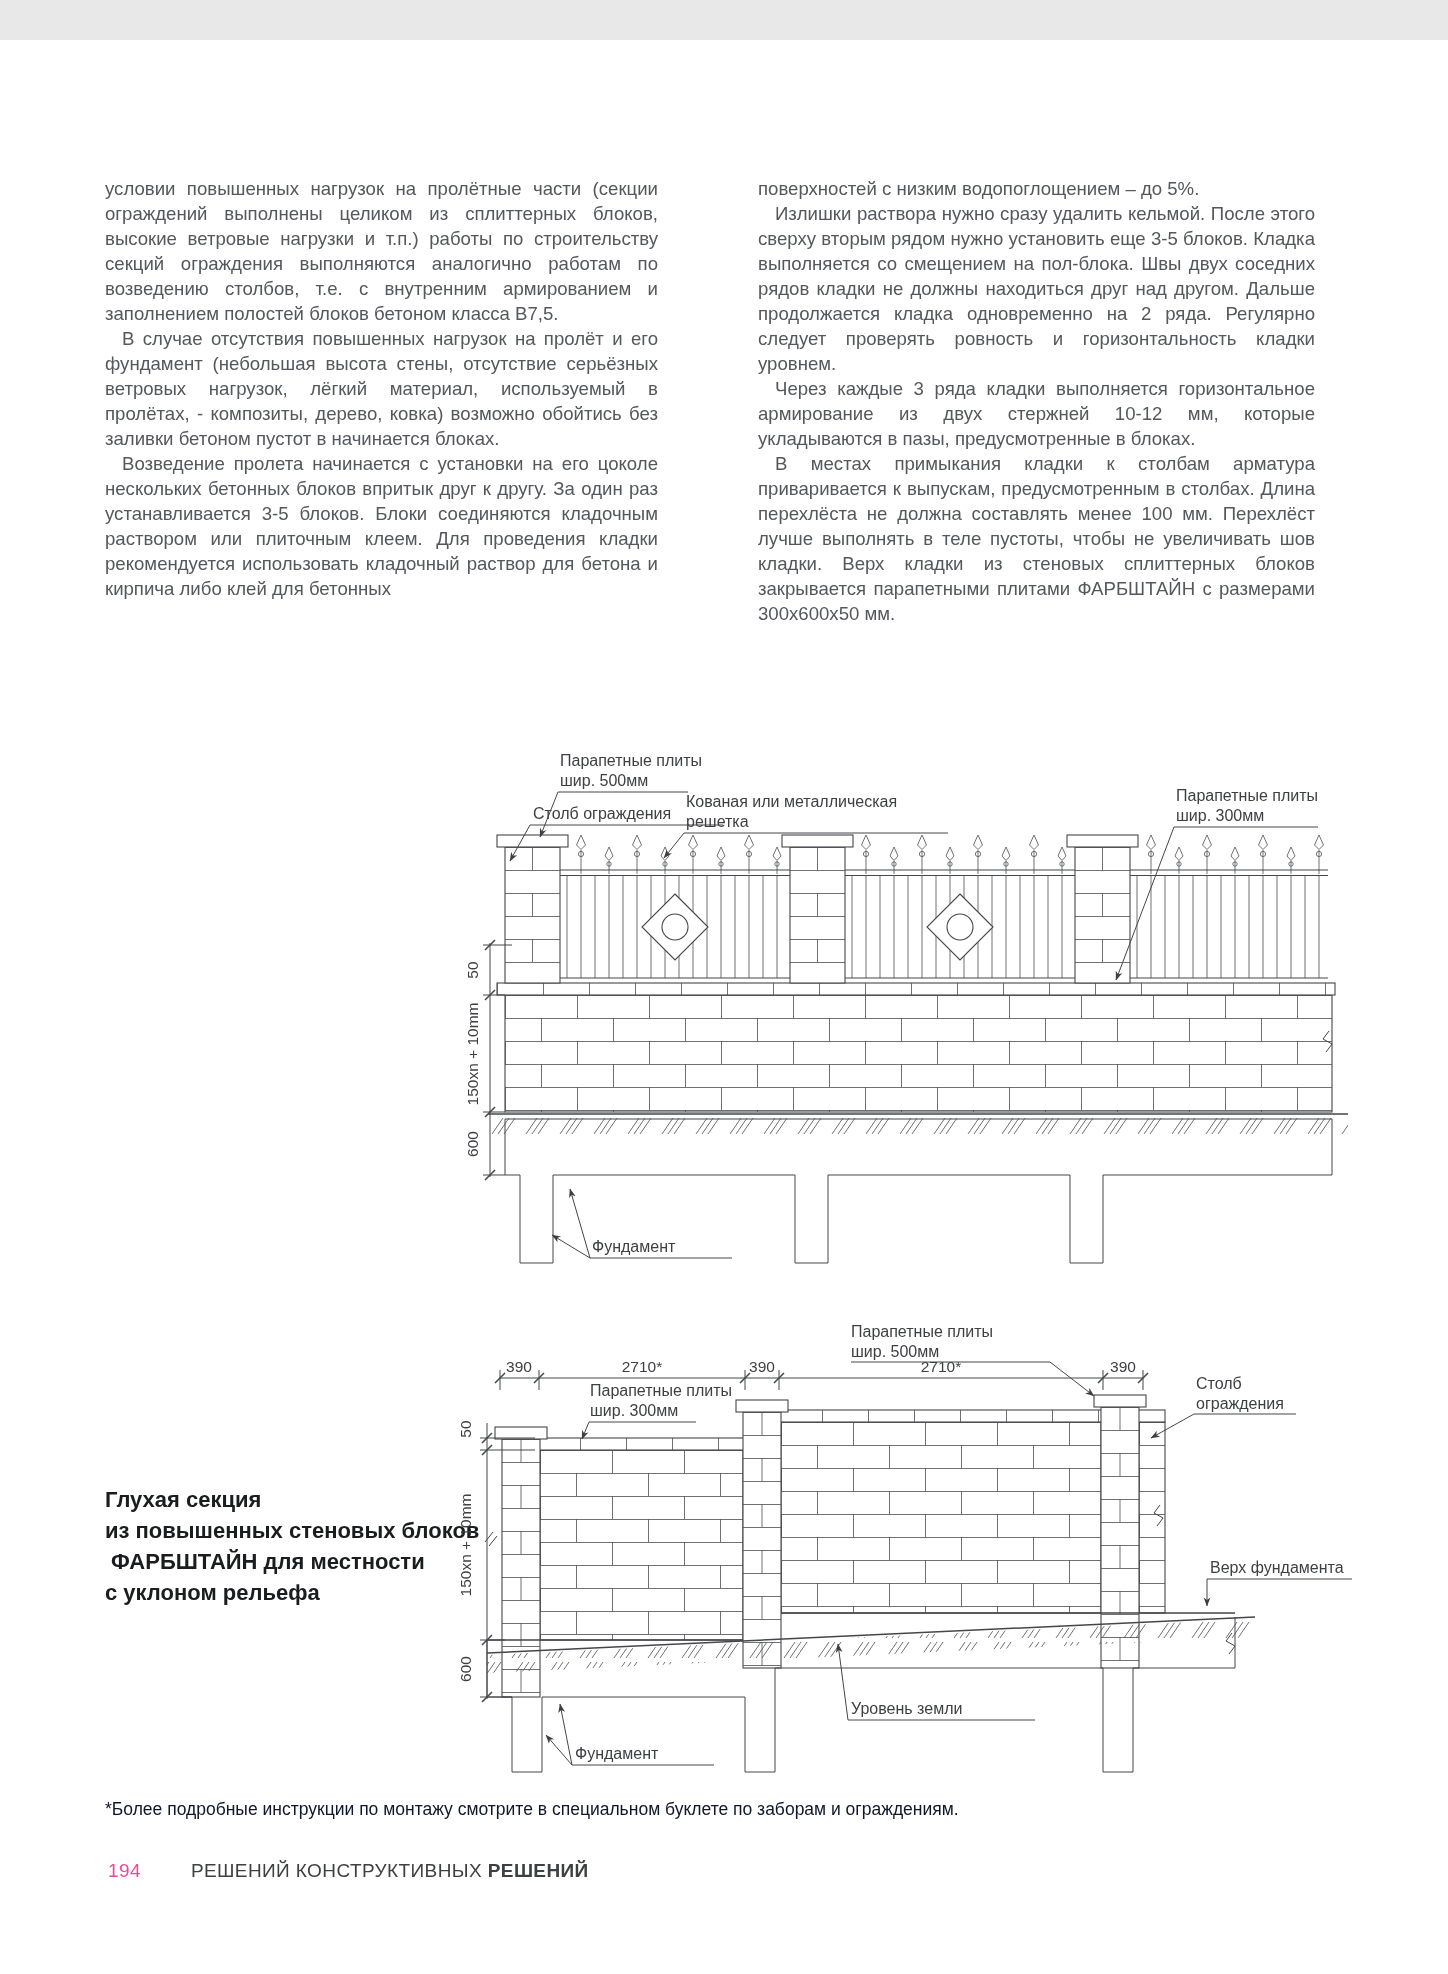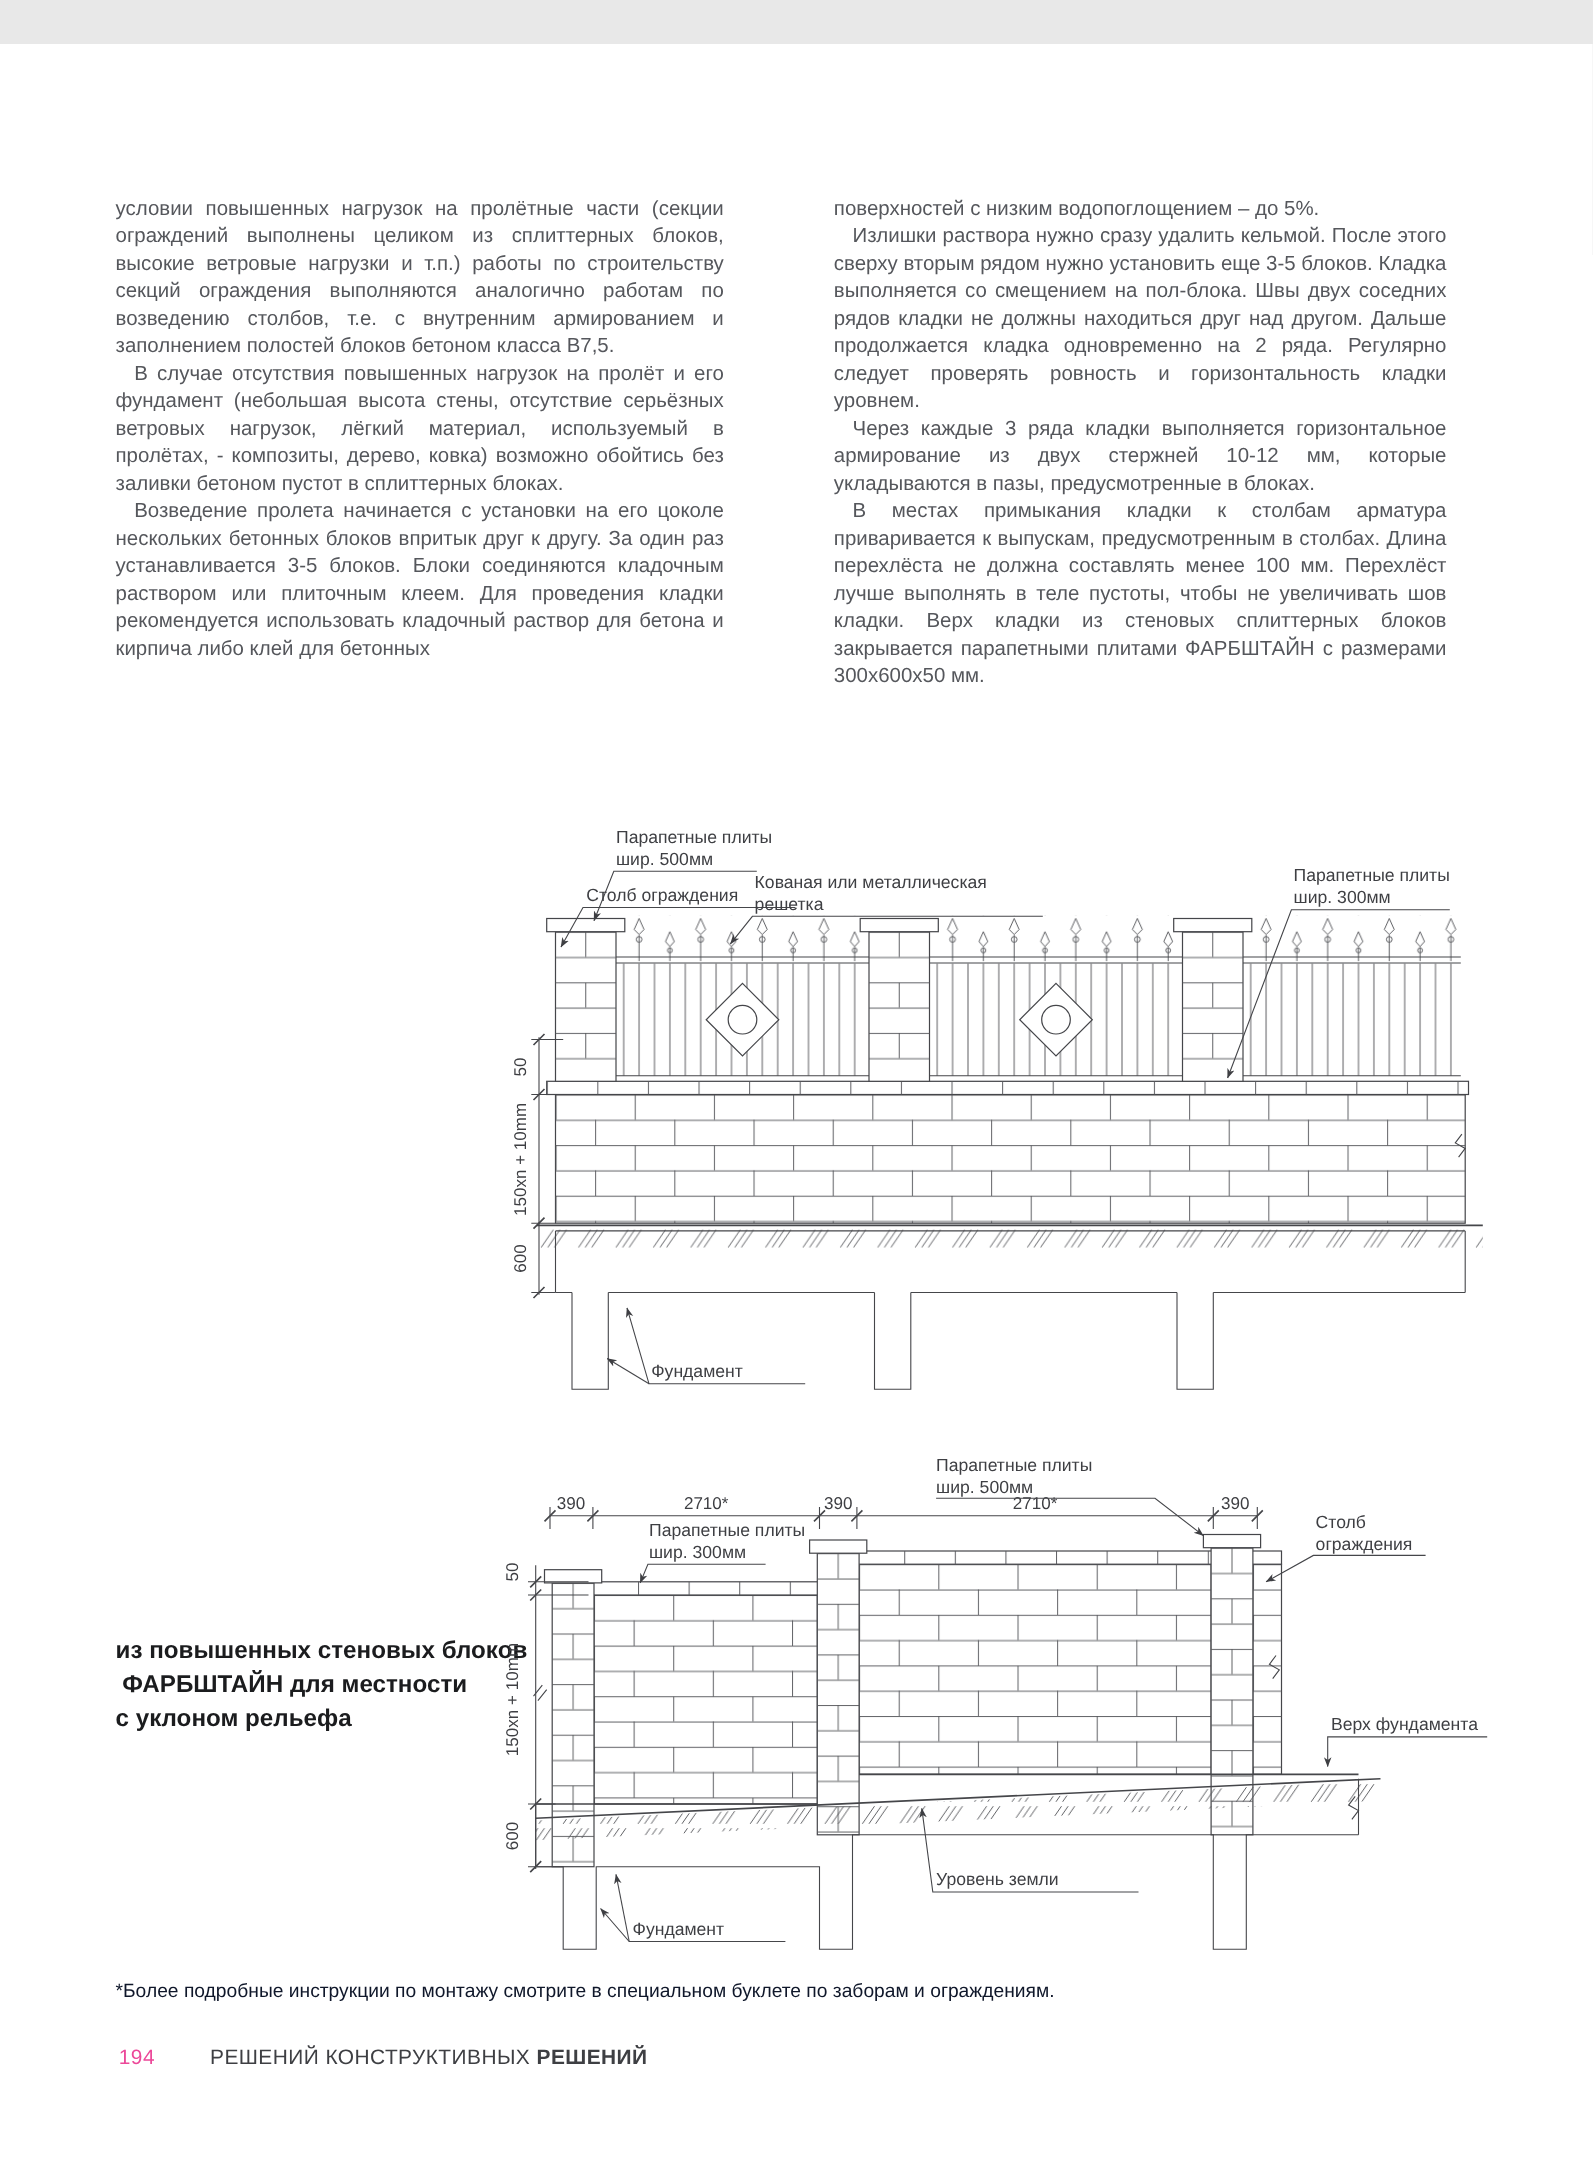--- a/index.html
+++ b/index.html
@@ -32,31 +32,32 @@
   .ldr{stroke:#45464a;stroke-width:1;fill:none;marker-end:url(#arr);}
   .pat{stroke:#55565a;stroke-width:.85;fill:none;}
 </style>
 </head>
 <body>
 
 <div id="page">
 
   <div id="col-left" class="col">
     <p>условии повышенных нагрузок на пролётные части (секции ограждений выполнены целиком из сплиттерных блоков, высокие ветровые нагрузки и т.п.) работы по строительству секций ограждения выполняются аналогично работам по возведению столбов, т.е. с внутренним армированием и заполнением полостей блоков бетоном класса В7,5.</p>
-    <p class="ind">В случае отсутствия повышенных нагрузок на пролёт и его фундамент (небольшая высота стены, отсутствие серьёзных ветровых нагрузок, лёгкий материал, используемый в пролётах, - композиты, дерево, ковка) возможно обойтись без заливки бетоном пустот в сплиттерных блоках.</p>
+    <p class="ind">В случае отсутствия повышенных нагрузок на пролёт и его фундамент (небольшая высота стены, отсутствие серьёзных ветровых нагрузок, лёгкий материал, используемый в пролётах, - композиты, дерево, ковка) возможно обойтись без заливки бетоном пустот в начинается блоках.</p>
     <p class="ind">Возведение пролета начинается с установки на его цоколе нескольких бетонных блоков впритык друг к другу. За один раз устанавливается 3-5 блоков. Блоки соединяются кладочным раствором или плиточным клеем. Для проведения кладки рекомендуется использовать кладочный раствор для бетона и кирпича либо клей для бетонных</p>
   </div>
   <div id="col-right" class="col">
     <p>поверхностей с низким водопоглощением – до 5%.</p>
     <p class="ind">Излишки раствора нужно сразу удалить кельмой. После этого сверху вторым рядом нужно установить еще 3-5 блоков. Кладка выполняется со смещением на пол-блока. Швы двух соседних рядов кладки не должны находиться друг над другом. Дальше продолжается кладка одновременно на 2 ряда. Регулярно следует проверять ровность и горизонтальность кладки уровнем.</p>
     <p class="ind">Через каждые 3 ряда кладки выполняется горизонтальное армирование из двух стержней 10-12 мм, которые укладываются в пазы, предусмотренные в блоках.</p>
     <p class="ind">В местах примыкания кладки к столбам арматура приваривается к выпускам, предусмотренным в столбах. Длина перехлёста не должна составлять менее 100 мм. Перехлёст лучше выполнять в теле пустоты, чтобы не увеличивать шов кладки. Верх кладки из стеновых сплиттерных блоков закрывается парапетными плитами ФАРБШТАЙН с размерами 300х600х50 мм.</p>
   </div>
 
   <div id="caption-2" class="fig-caption">
+    <div class="cap-line">Глухая секция</div>
     <div class="cap-line">из повышенных стеновых блоков</div>
     <div class="cap-line"> ФАРБШТАЙН для местности</div>
     <div class="cap-line">с уклоном рельефа</div>
   </div>
 
   <svg width="975" height="1190" viewBox="380 555 975 1190">
     <defs>
       <marker id="arr" viewBox="0 0 10 10" refX="9.5" refY="5" markerWidth="9" markerHeight="9" orient="auto-start-reverse">
         <path d="M10,5 L0,1.2 L2.8,5 L0,8.8 Z" fill="#3e3f43"></path>
       </marker>

